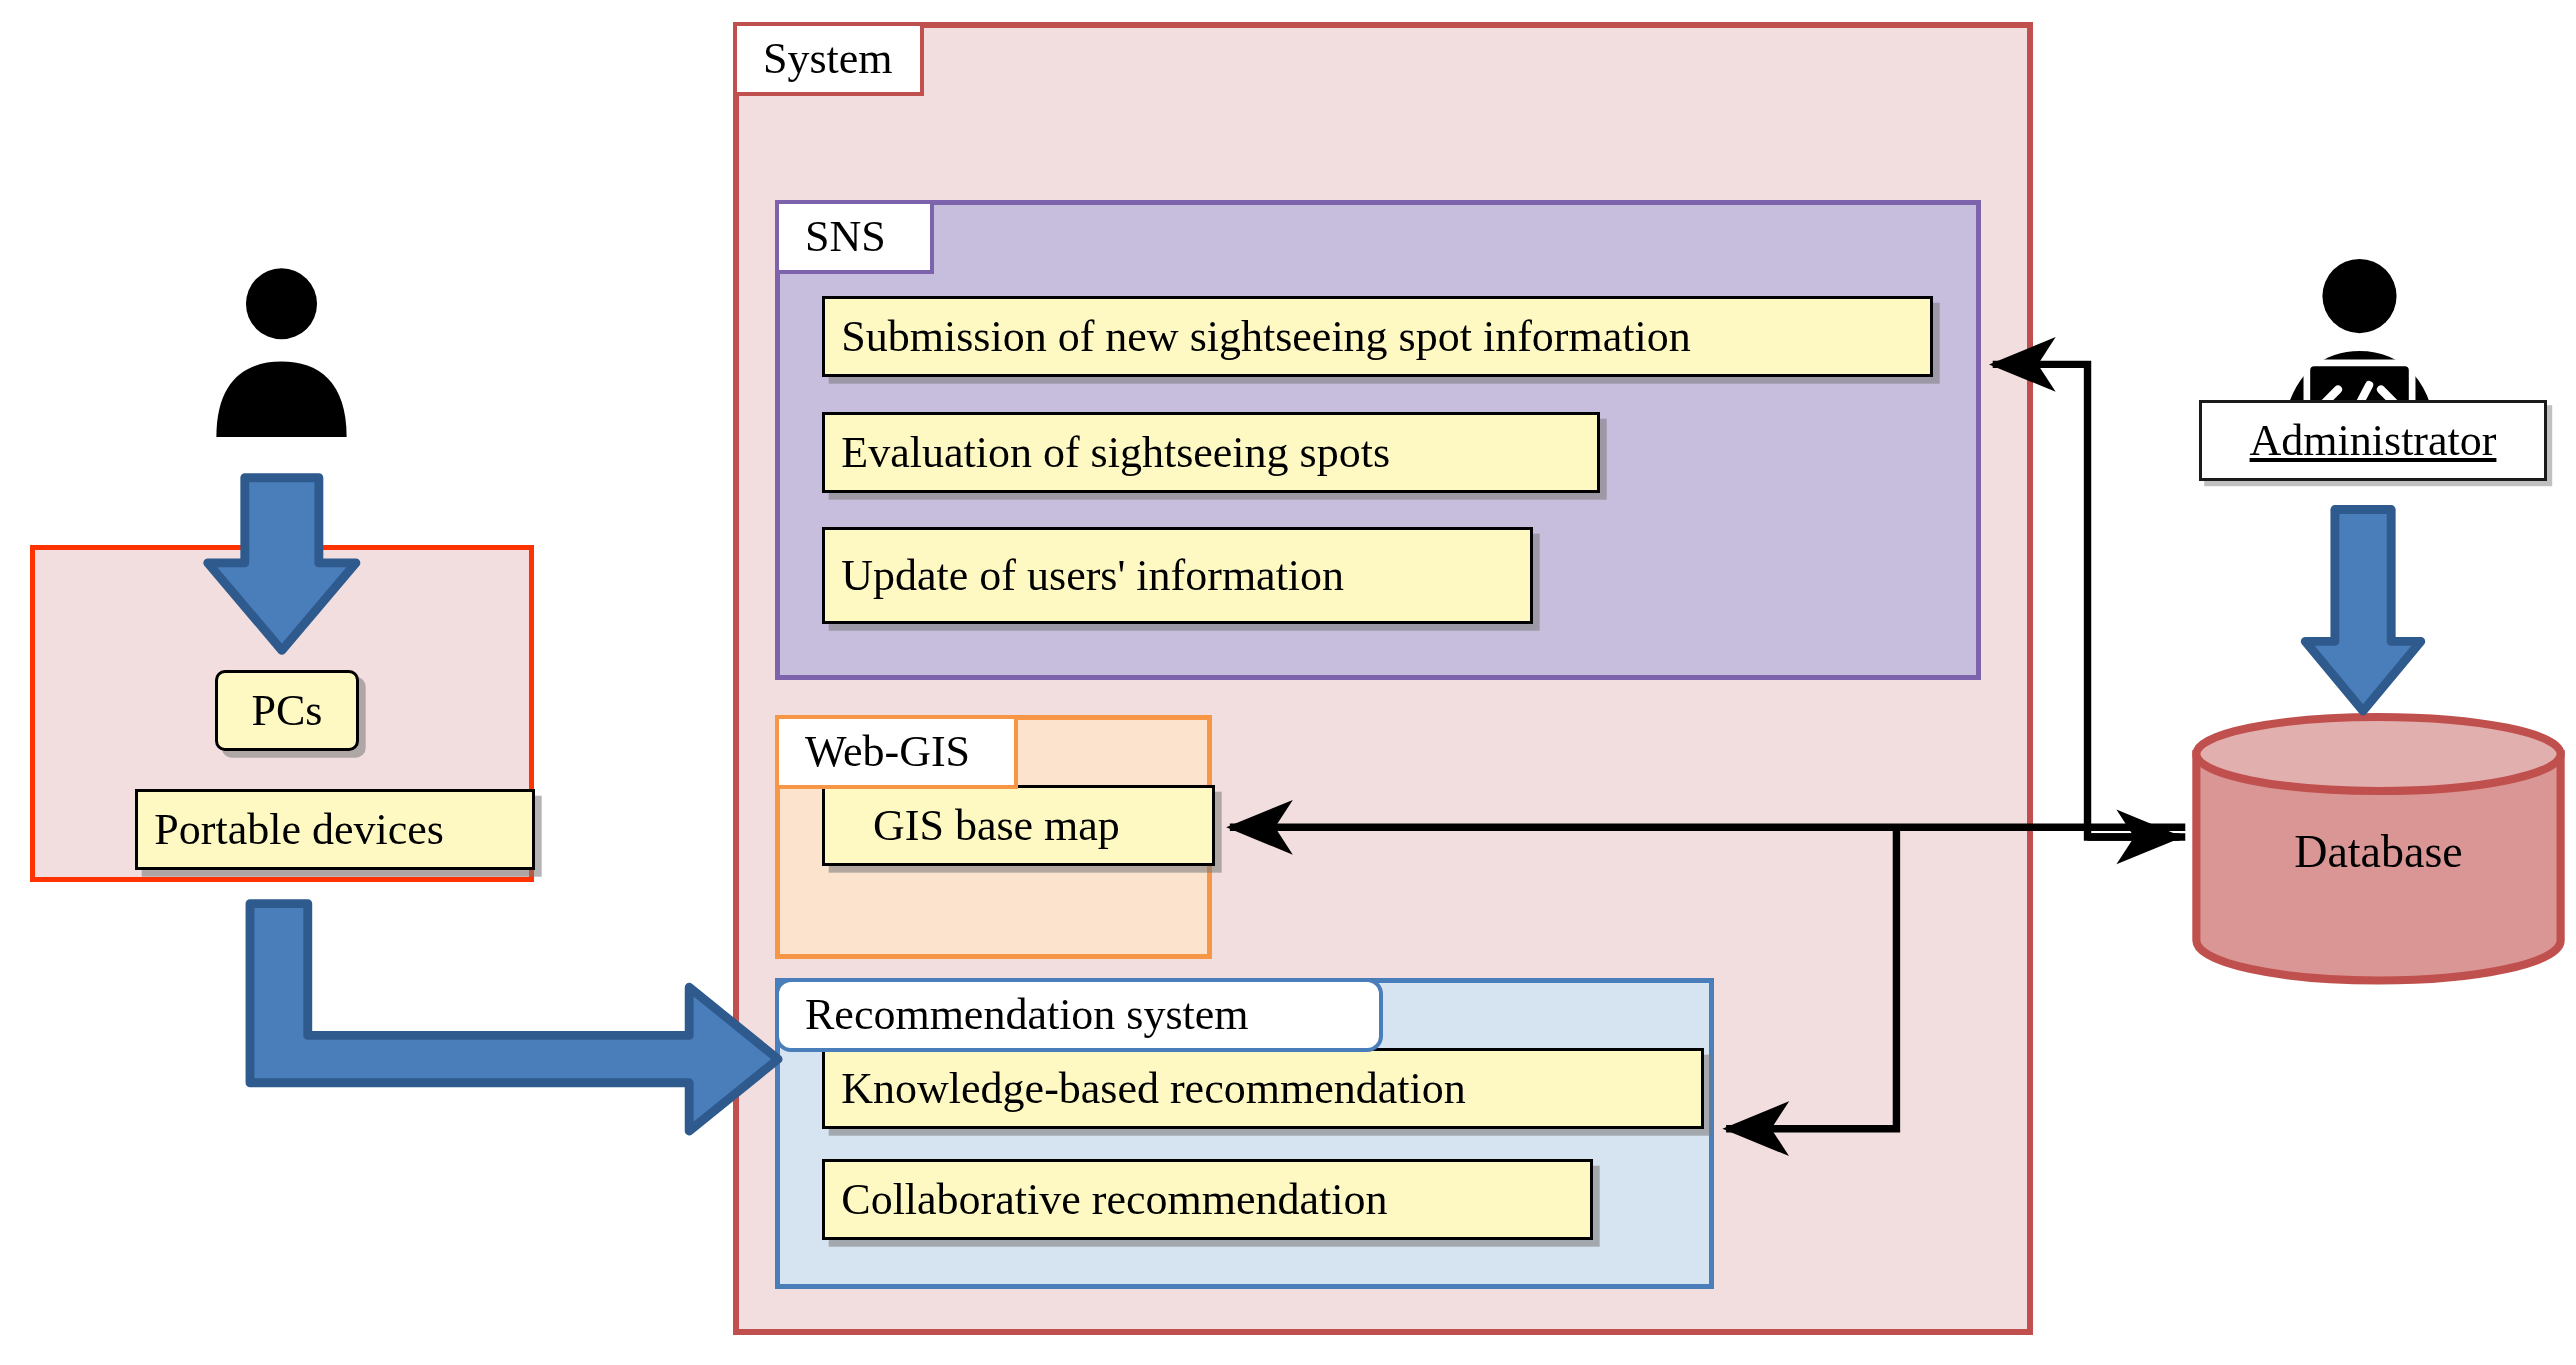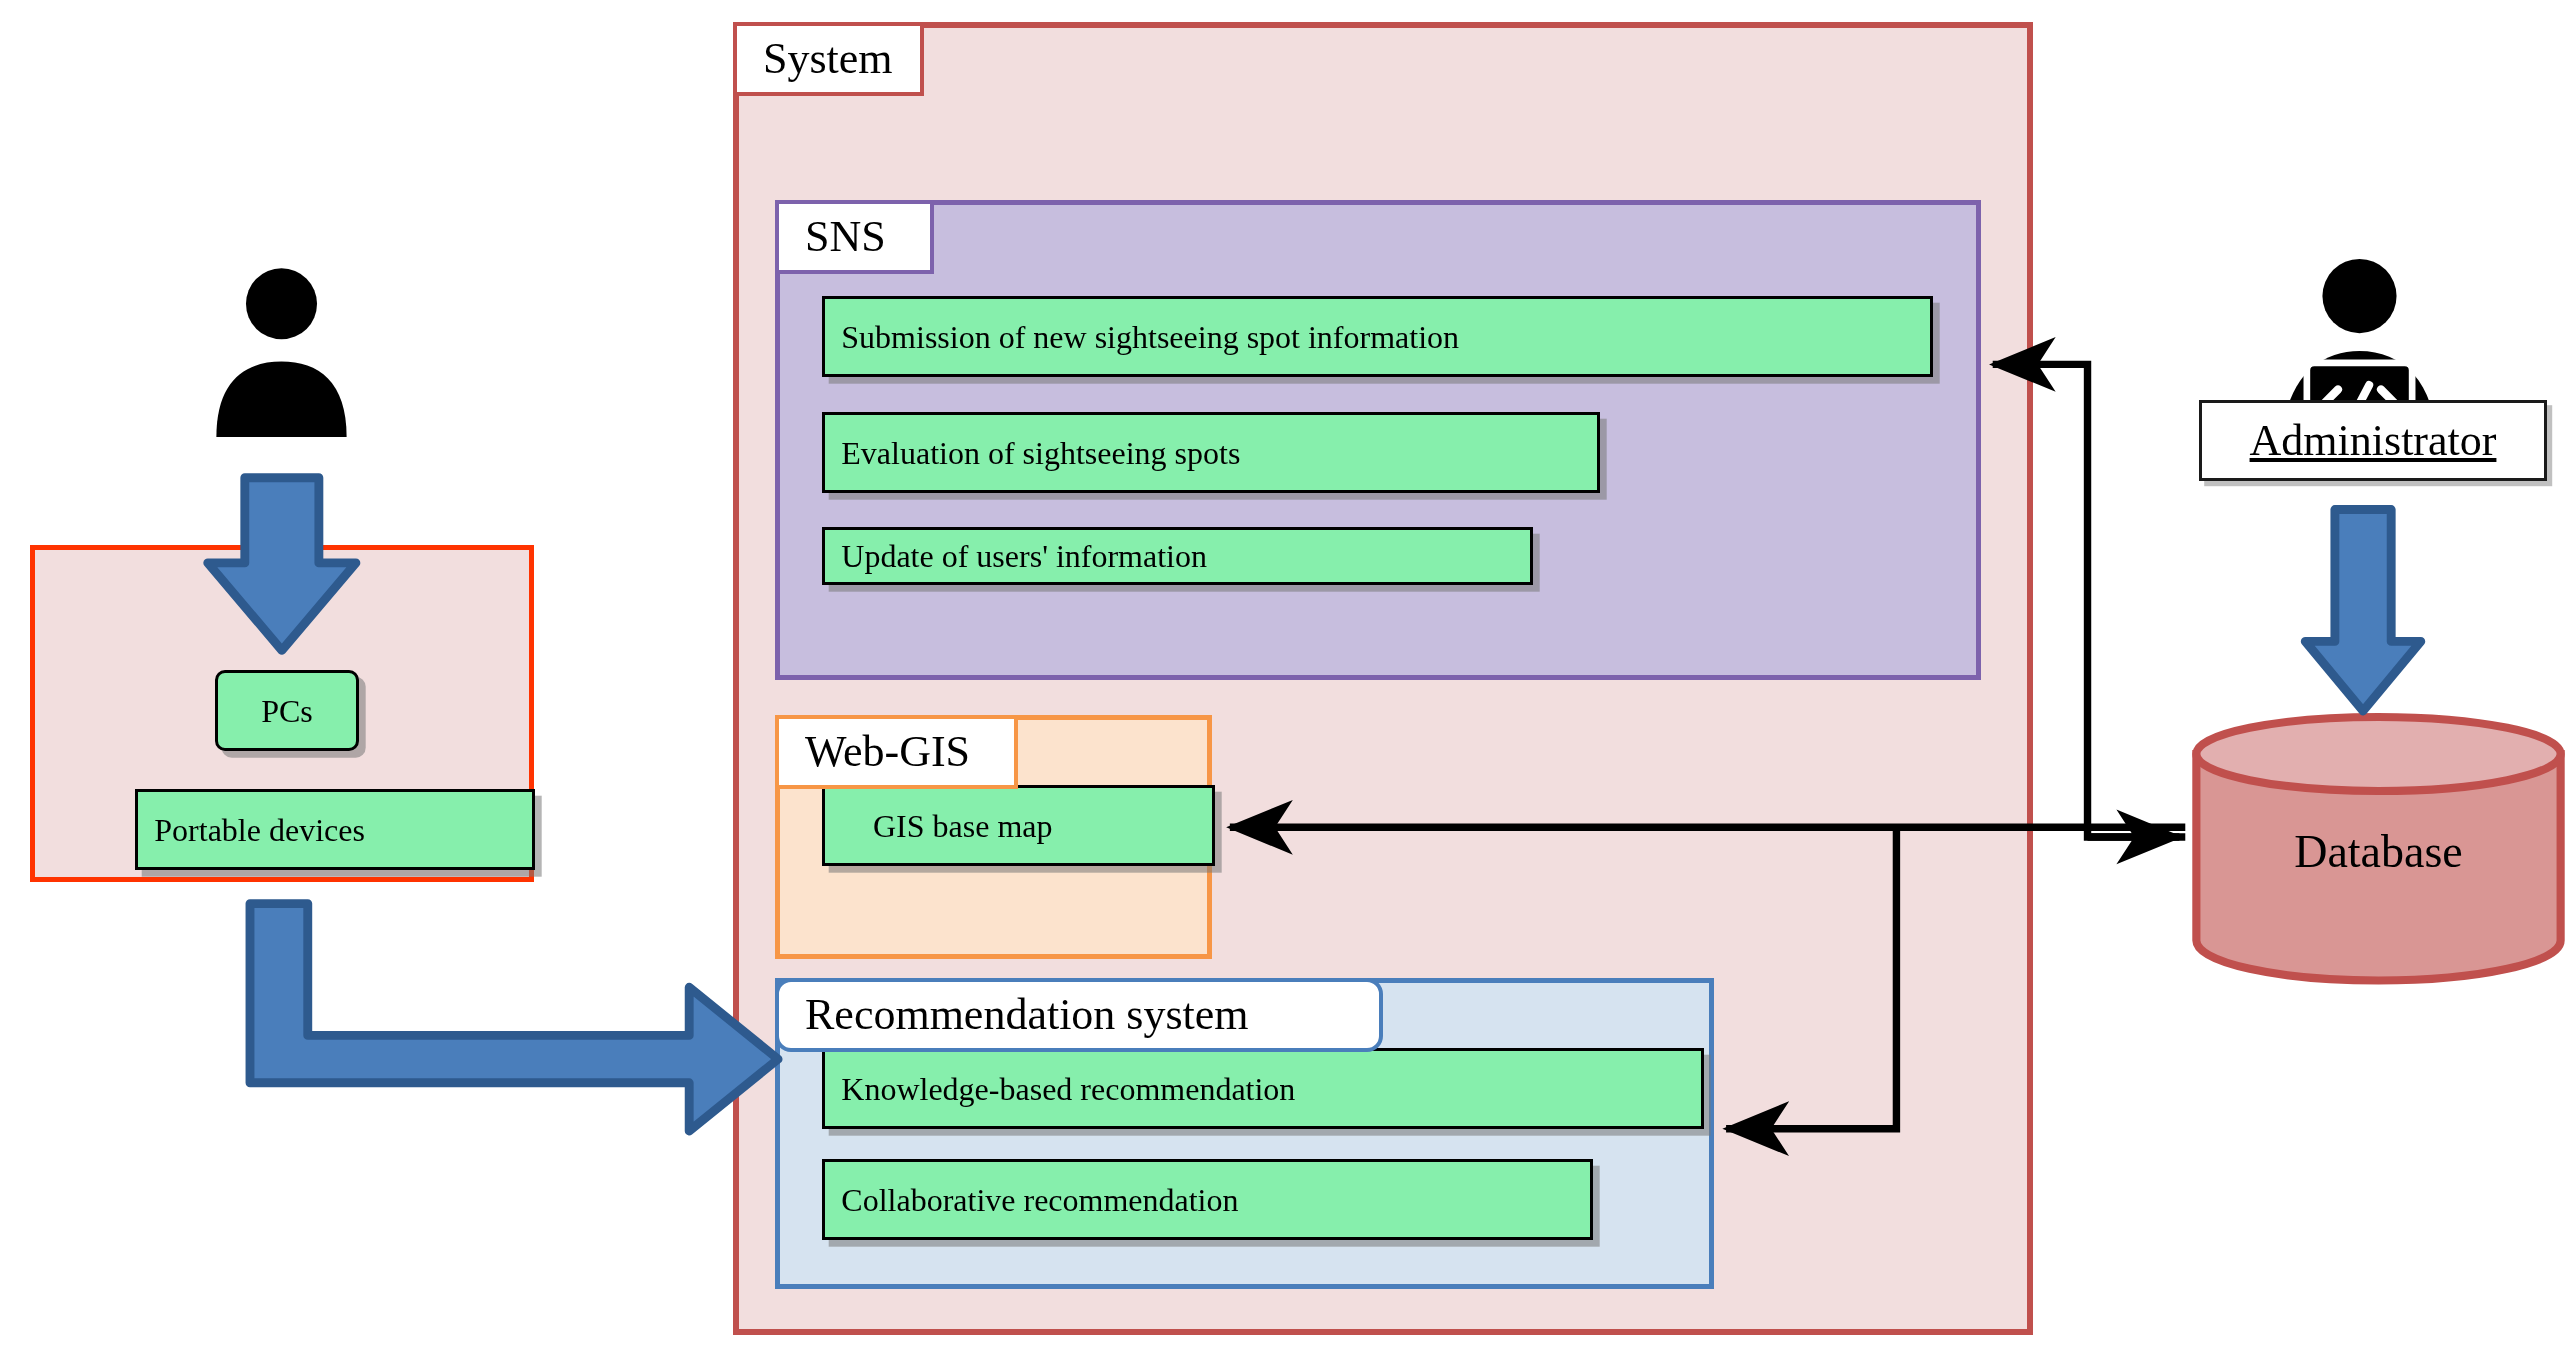--- a/index.html
+++ b/index.html
@@ -11,25 +11,25 @@
     position:relative;
     width:2576px;
     height:1365px;
     background:#ffffff;
     overflow:hidden;
   }
   .abs{position:absolute;box-sizing:border-box;}
 
   
   .node{
-    background:#86efac;
+    background:#fef9c3;
     border:3.7px solid #000000;
     box-shadow:6.7px 6.7px 0 0 rgba(120,120,120,0.55);
     display:flex;align-items:center;
-    font-size:32px;
+    font-size:44px;
     line-height:1;
     padding-left:16.3px;
     white-space:nowrap;
   }
   .node.center{justify-content:center;padding-left:0;border-radius:10px;}
 
   
   .actor-label{
     background:#ffffff;
     border:3.7px solid #1a1a1a;
@@ -77,21 +77,21 @@
   <div class="abs group" id="sns-box" style="left:775px;top:200px;width:1206px;height:480px;"></div>
 
   <div class="abs group" id="webgis-box" style="left:775px;top:715px;width:437px;height:244px;"></div>
 
   <div class="abs group" id="rec-box" style="left:775px;top:978px;width:939px;height:311px;"></div>
 
   <div class="abs node" style="left:822px;top:296px;width:1111px;height:81px;">Submission of new sightseeing spot information</div>
 
   <div class="abs node" style="left:822px;top:412px;width:778px;height:81px;">Evaluation of sightseeing spots</div>
 
-  <div class="abs node" style="left:822px;top:527px;width:711px;height:58px;">Update of users' information</div>
+  <div class="abs node" style="left:822px;top:527px;width:711px;height:97px;">Update of users' information</div>
 
   <div class="abs node" style="left:822px;top:785px;width:393px;height:81px;padding-left:48px;">GIS base map</div>
 
   <div class="abs node" style="left:822px;top:1159px;width:771px;height:81px;">Collaborative recommendation</div>
 
   <div class="abs node" style="left:822px;top:1048px;width:882px;height:81px;">Knowledge-based recommendation</div>
 
   <div class="abs group-title" id="system-title" style="left:733px;top:22px;width:191px;height:74px;">System</div>
 
   <div class="abs group-title" id="sns-title" style="left:775px;top:200px;width:159px;height:74px;">SNS</div>

